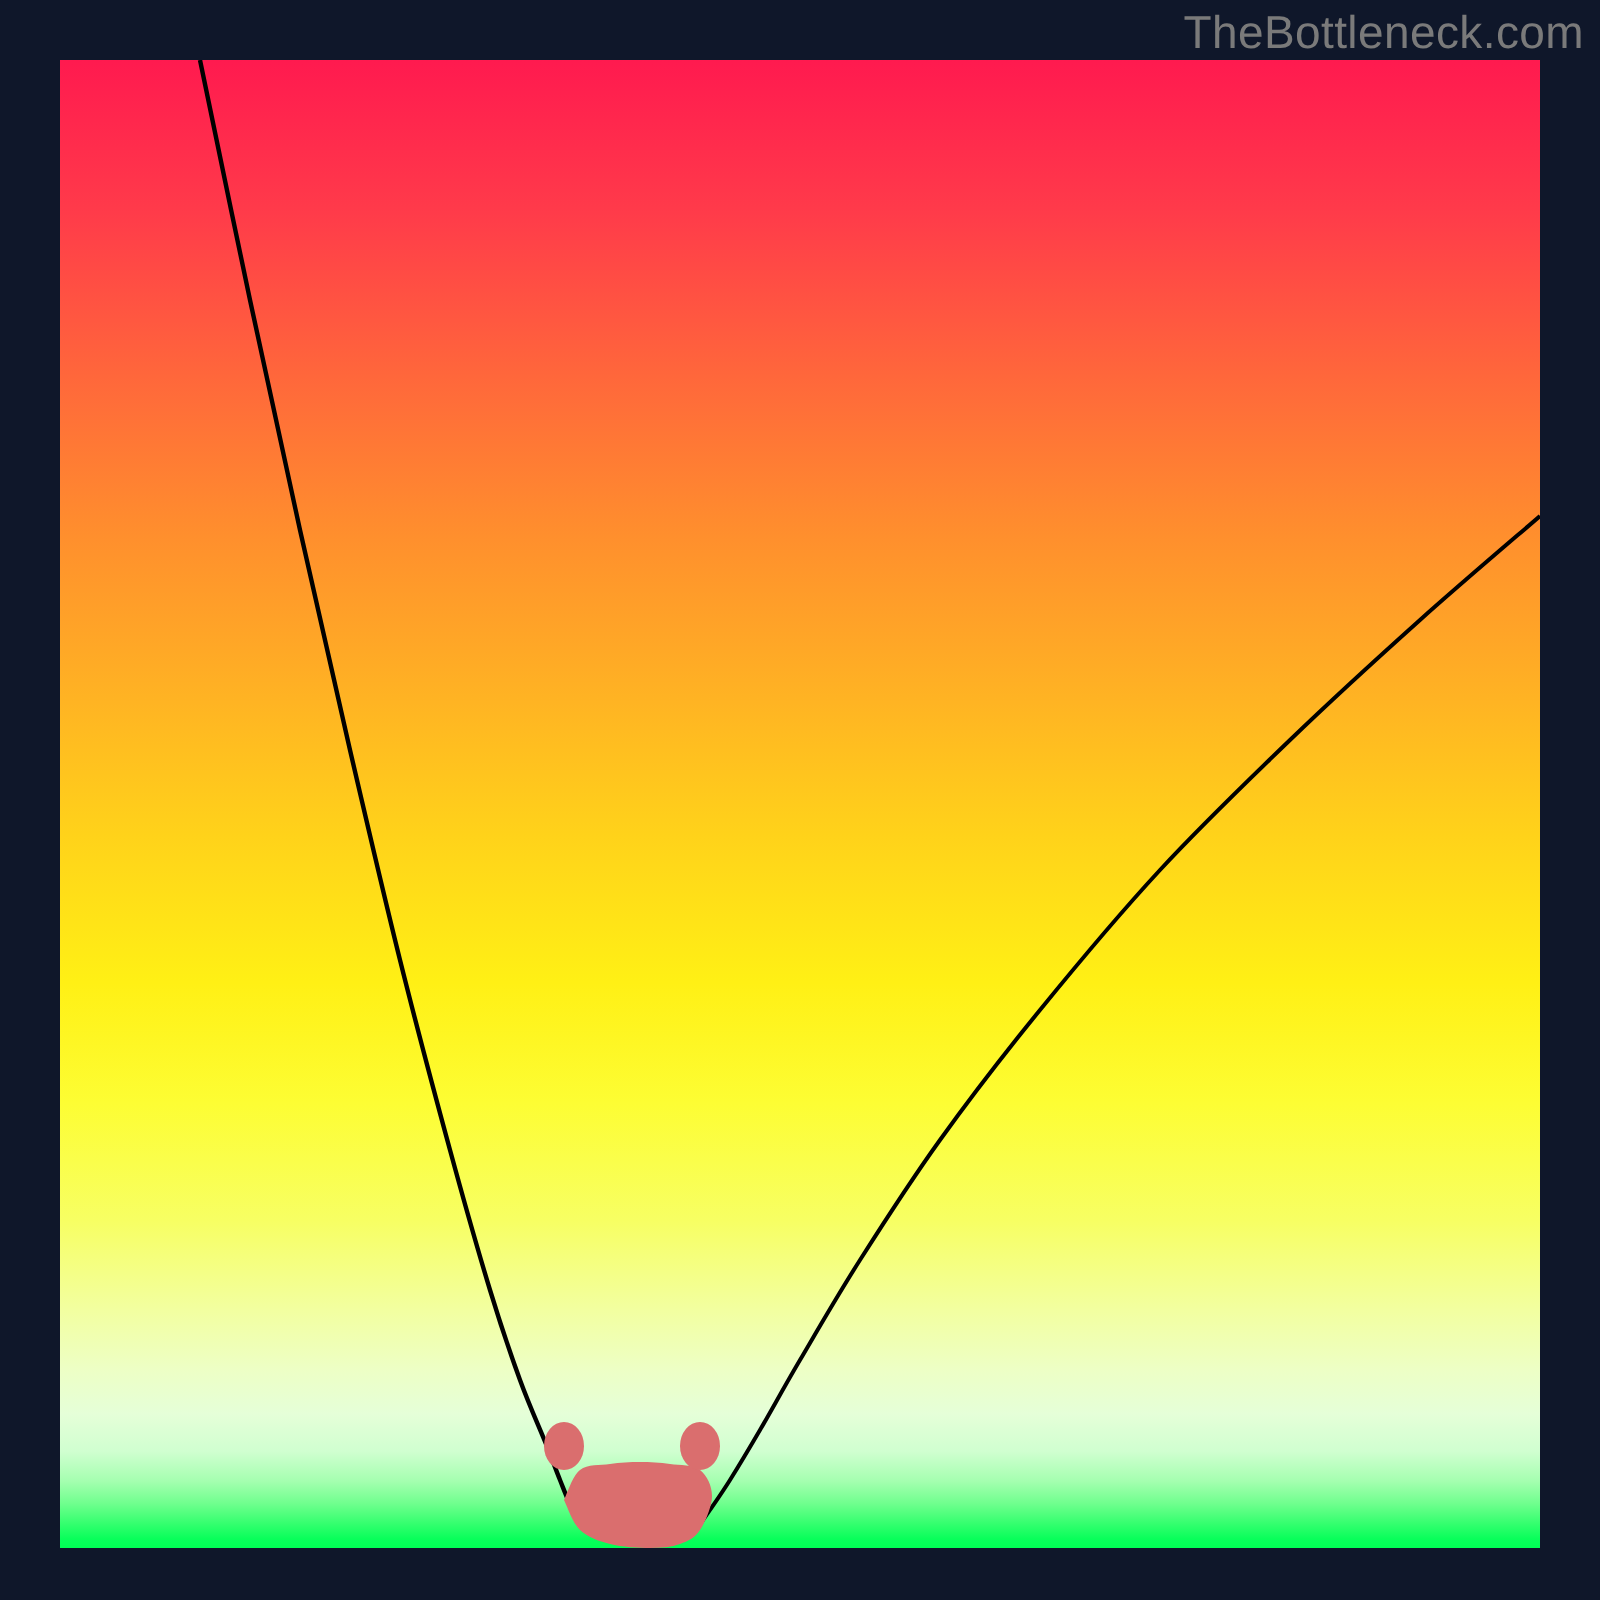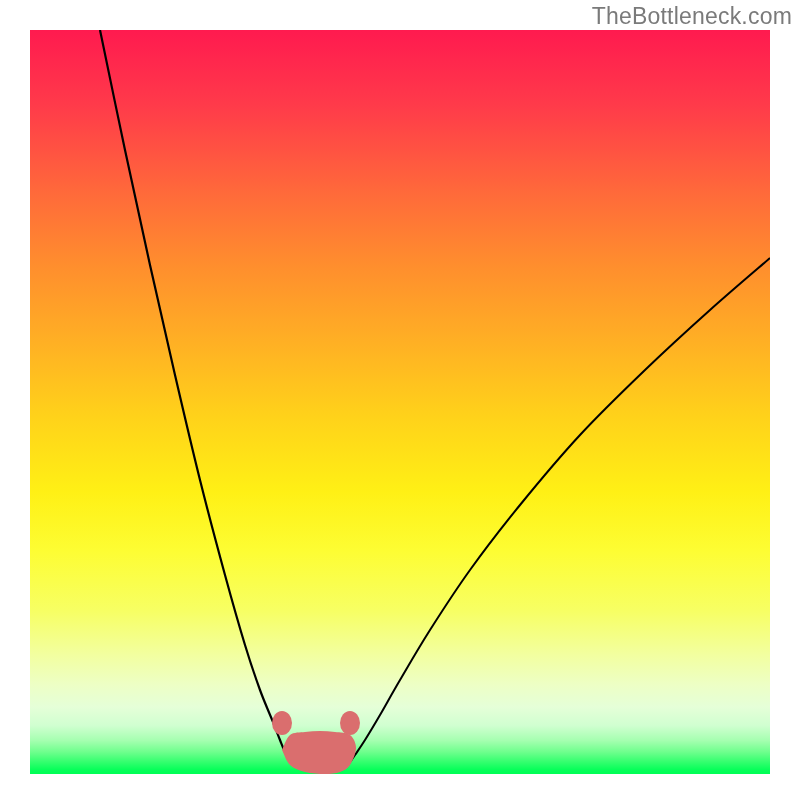--- a/index.html
+++ b/index.html
@@ -8,21 +8,21 @@
     width: 800px;
     height: 800px;
     background: #000;
     overflow: hidden;
     font-family: Arial, Helvetica, sans-serif;
   }
   .stage {
     position: relative;
     width: 800px;
     height: 800px;
-    background: #ffffff;
+    background: #0f172a;
     text-decoration: underline;
   }
   .plot {
     position: absolute;
     left: 30px;
     top: 30px;
     width: 740px;
     height: 744px;
     overflow: hidden;
   }

